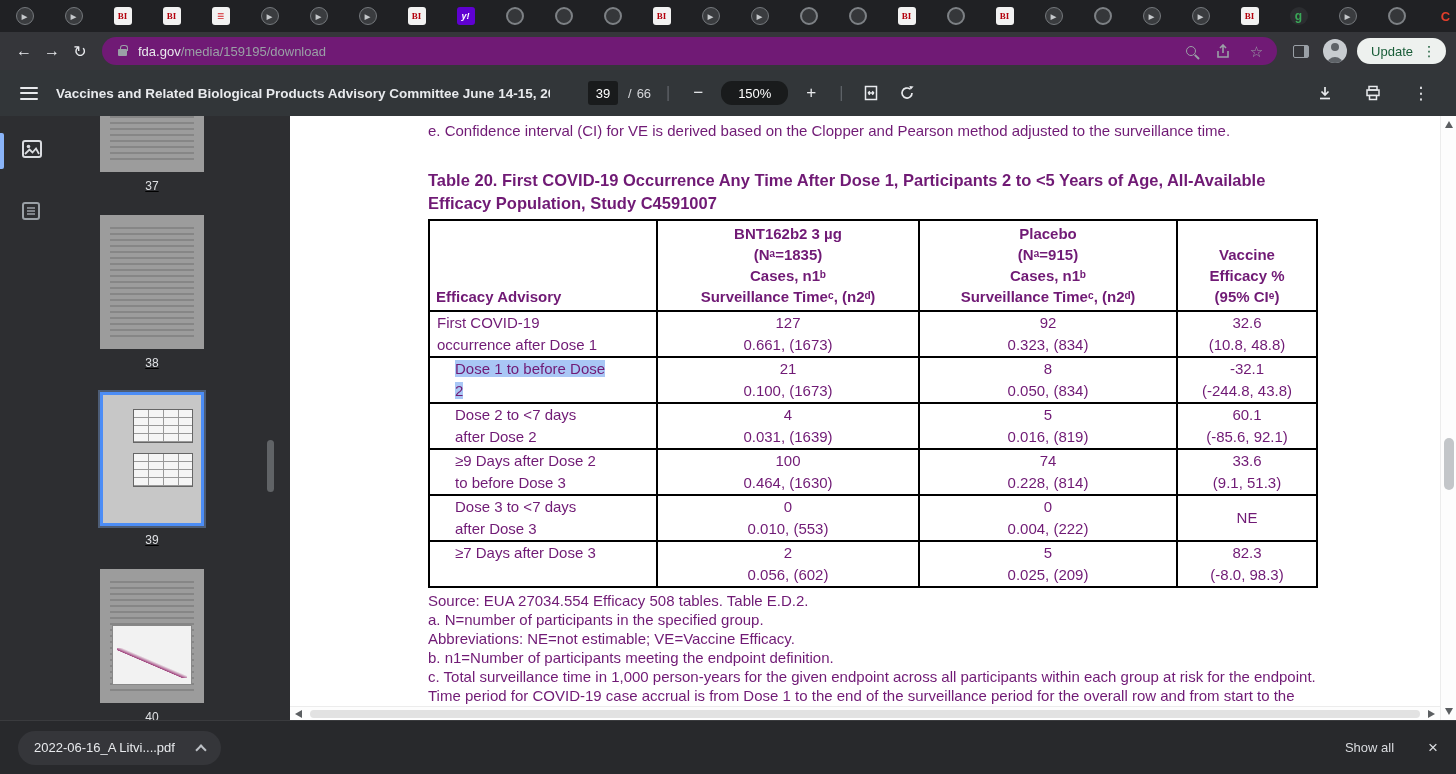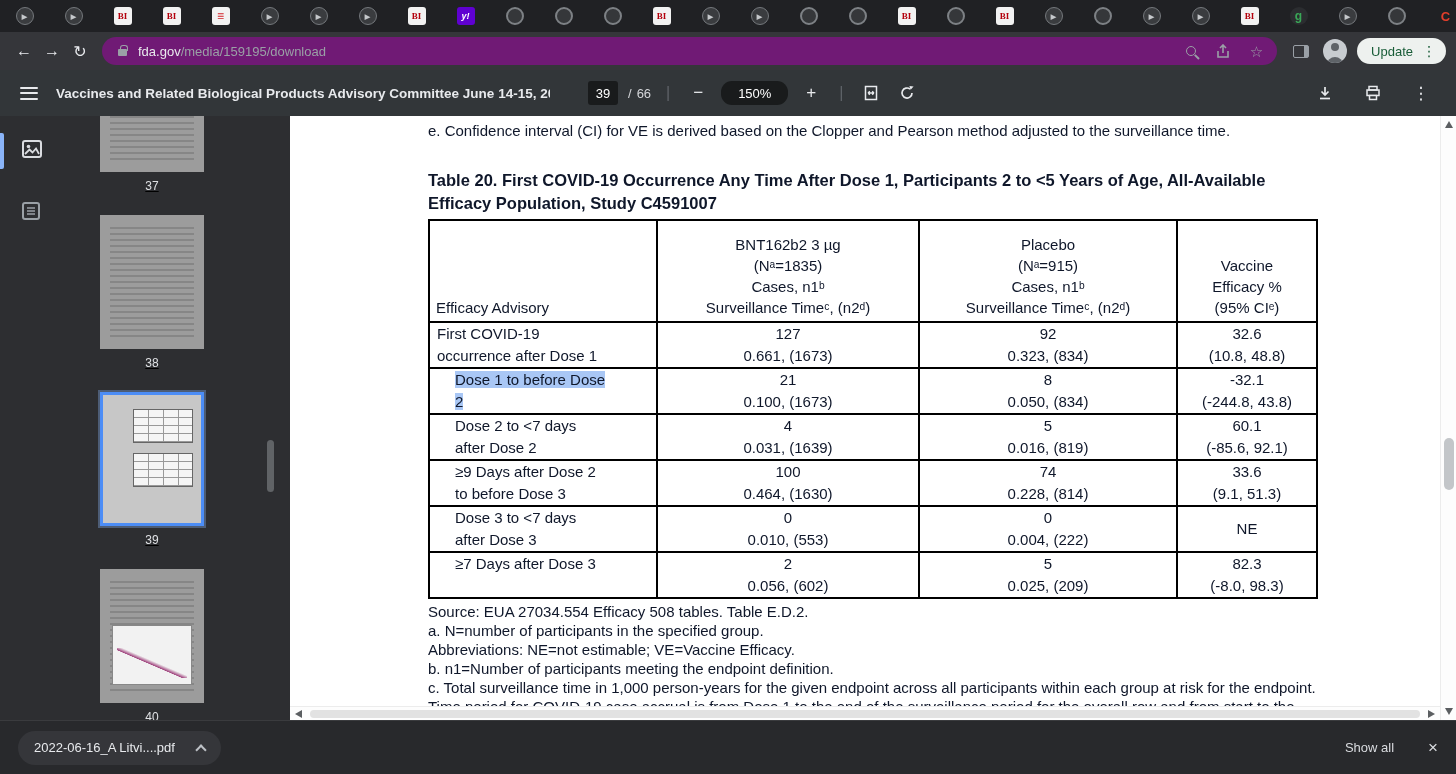--- a/index.html
+++ b/index.html
@@ -87,26 +87,26 @@
     background-image:repeating-linear-gradient(to bottom, transparent 0 7px, #999 7px 8px), repeating-linear-gradient(to right, transparent 0 14px, #999 14px 15px); }
   .mt1 { top:14px; height:34px; }
   .mt2 { top:58px; height:34px; }
   .mini-chart { position:absolute; left:12px; right:12px; top:56px; height:60px; background:#f2f2f2; border:1px solid #888; }
   .mini-chart::after { content:''; position:absolute; left:4px; right:4px; bottom:6px; height:30px;
     background:linear-gradient(to top right, transparent 46%, #a0447e 47%, transparent 54%); }
   .thumb-label { margin-top:7px; text-align:center; font-size:12px; color:#dfe1e4; }
   .side-scroll-thumb { position:absolute; right:16px; top:324px; width:7px; height:52px; background:#606366; border-radius:4px; cursor:pointer; }
 
   .page-area { flex:1; background:#ffffff; position:relative; overflow:hidden; }
-  .doc { position:absolute; top:0; left:0; right:16px; bottom:0; overflow:hidden; padding:5px 0 0 138px; color:#0f172a; font-family:"Liberation Sans","DejaVu Sans",sans-serif; }
+  .doc { position:absolute; top:0; left:0; right:16px; bottom:0; overflow:hidden; padding:5px 0 0 138px; color:#701a75; font-family:"Liberation Sans","DejaVu Sans",sans-serif; }
   .note { font-size:15px; line-height:20px; width:900px; }
   .doc-title { font-size:16.5px; font-weight:bold; line-height:23px; margin-top:28px; width:892px; }
   table.data { border-collapse:collapse; margin-top:4px; width:888px; table-layout:fixed; }
   .data th, .data td { border:2px solid #000; font-size:15px; }
-  .data th { padding:13px 4px 3px; line-height:21px; vertical-align:bottom; text-align:center; font-weight:normal; }
+  .data th { padding:2px 4px 3px; line-height:21px; vertical-align:bottom; text-align:center; font-weight:bold; }
   .data th.left { text-align:left; padding-left:6px; }
   .data td { padding:0 4px; line-height:22px; height:44px; vertical-align:top; text-align:center; }
   .data td.ep { text-align:left; padding-left:7px; }
   .data td.ep.ind { padding-left:25px; }
   .data td.ne { vertical-align:middle; }
   .hl { background:#a9c7f5; }
   .footnotes { margin-top:3px; font-size:15px; line-height:19px; width:892px; }
 
   .v-scroll { position:absolute; top:0; right:0; bottom:0; width:16px; background:#fdfdfd; border-left:1px solid #ececec; }
   .tri { width:0; height:0; position:absolute; left:4px; }

